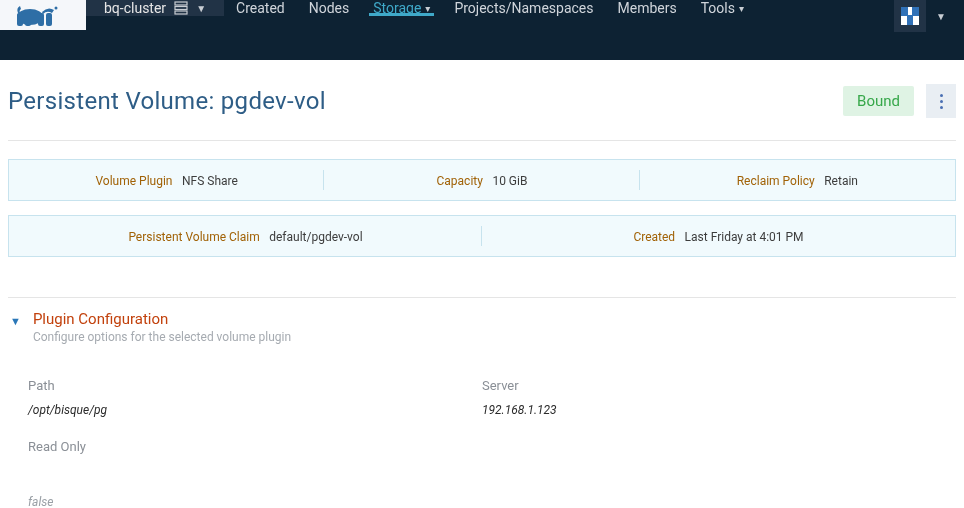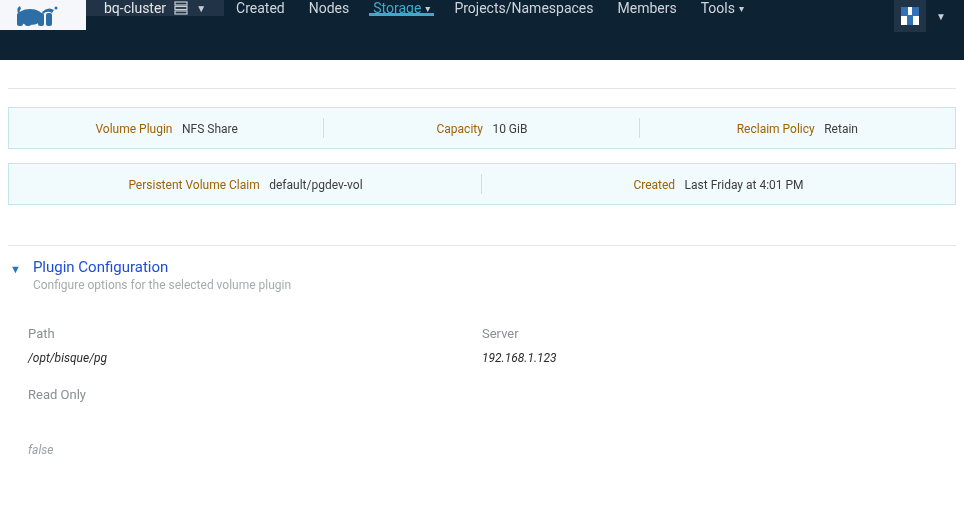--- a/index.html
+++ b/index.html
@@ -34,21 +34,21 @@
     .info-box { border: 1px solid #c7e3ee; background: #f1fafd; padding: 12px 0; display: flex; margin-bottom: 14px; }
     .info-cell { flex: 1; text-align: center; font-size: 14px; color: #6b6b6b; position: relative; }
     .info-cell:not(:last-child)::after { content: ""; position: absolute; right: 0; top: -2px; bottom: -2px; width: 1px; background: #c7e3ee; }
     .info-label { color: #a16207; font-size: 12px; margin-right: 6px; margin-top: 24px; }
     .info-value { color: #3d3d3d; font-size: 12px; }
     .info-box.two .info-cell { flex: 1; }
 
     .section { margin-top: 40px; border-top: 1px solid #e5e5e5; padding-top: 10px; }
     .section-header { display: flex; align-items: flex-start; gap: 12px; padding: 2px 2px 14px 2px; cursor: pointer; }
     .collapse-caret { color: #2a77b8; font-size: 11px; margin-top: 5px; }
-    .section-title { font-size: 15px; color: #1d4ed8; }
+    .section-title { font-size: 15px; color: #c2410c; }
     .section-sub { font-size: 12px; color: #a6abb1; margin-top: 2px; }
 
     .fields { display: flex; flex-wrap: wrap; padding: 20px 20px 0 20px; gap: 0; }
     .field { width: 50%; margin-bottom: 22px; }
     .field-label { font-size: 13px; color: #8a8f96; margin-bottom: 10px; }
     .field-value { font-size: 12px; color: #2b2b2b; font-style: italic; }
     .field-value.muted { color: #9aa0a6; margin-top: 41px; }
   </style>
 </head>
 <body>
@@ -109,20 +109,30 @@
         <rect x="3" y="3" width="7" height="9" fill="#3071b7"></rect>
         <rect x="14" y="3" width="7" height="9" fill="#3071b7"></rect>
         <rect x="9" y="11" width="6" height="10" fill="#3071b7"></rect>
       </svg>
     </div>
     <span class="caret">▼</span>
   </div>
 </div>
 
 <div class="content">
+  <div class="title-row">
+    <div class="page-title">Persistent Volume: pgdev-vol</div>
+    <div class="title-spacer"></div>
+    <div class="badge">Bound</div>
+    <div class="kebab">
+        <span></span>
+        <span></span>
+        <span></span>
+      </div>
+  </div>
   <div class="divider"></div>
 
   <div class="info-box">
     <div class="info-cell">
       <span class="info-label">Volume Plugin</span>
       <span class="info-value">NFS Share</span>
     </div>
     <div class="info-cell">
       <span class="info-label">Capacity</span>
       <span class="info-value">10 GiB</span>

